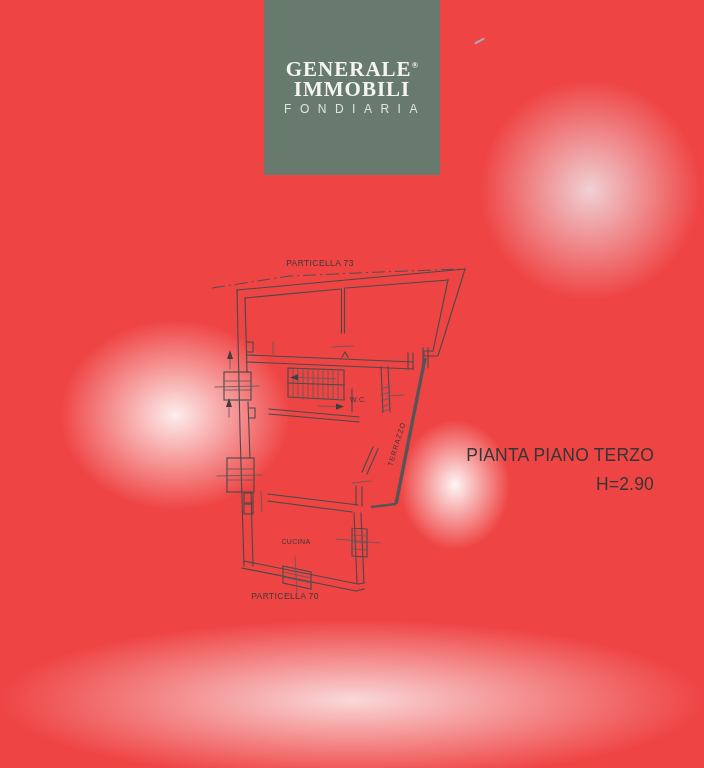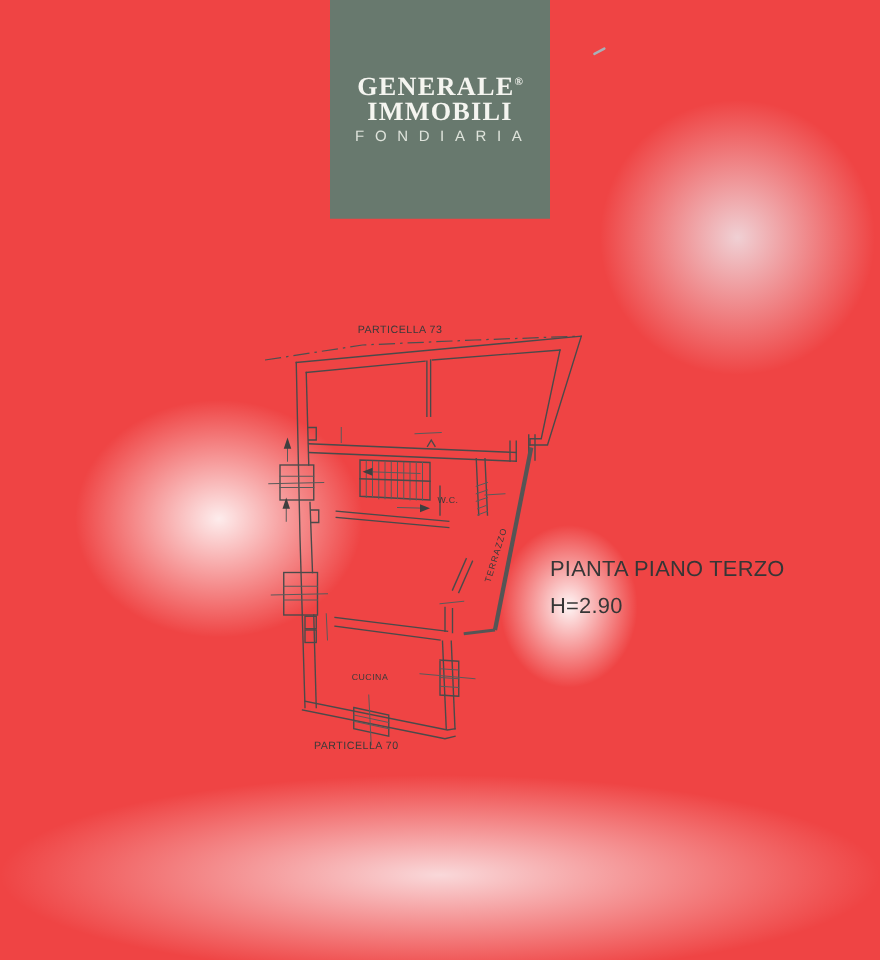--- a/index.html
+++ b/index.html
@@ -59,21 +59,21 @@
   .thin{stroke:#5a5a5a;stroke-width:0.8;}
   .thick{stroke:#555555;stroke-width:3.4;fill:none;}
   .thick2{stroke:#555555;stroke-width:2.4;fill:none;}
   .dashdot{stroke:#4f4f4f;stroke-width:1;fill:none;stroke-dasharray:13 4 2 4;}
   .arrowfill{fill:#3f3f3f;stroke:none;}
   .lbl{fill:#3a3a3a;font-family:"Liberation Sans", sans-serif;}
 
   
   .caption{
     position:absolute;left:440px;top:441px;width:214px;
-    text-align:left;
+    text-align:right;
     color:#363636;
     font-size:17.5px;
     letter-spacing:0.2px;
     line-height:29px;
   }
 </style>
 </head>
 <body>
 
 <div class="page">

